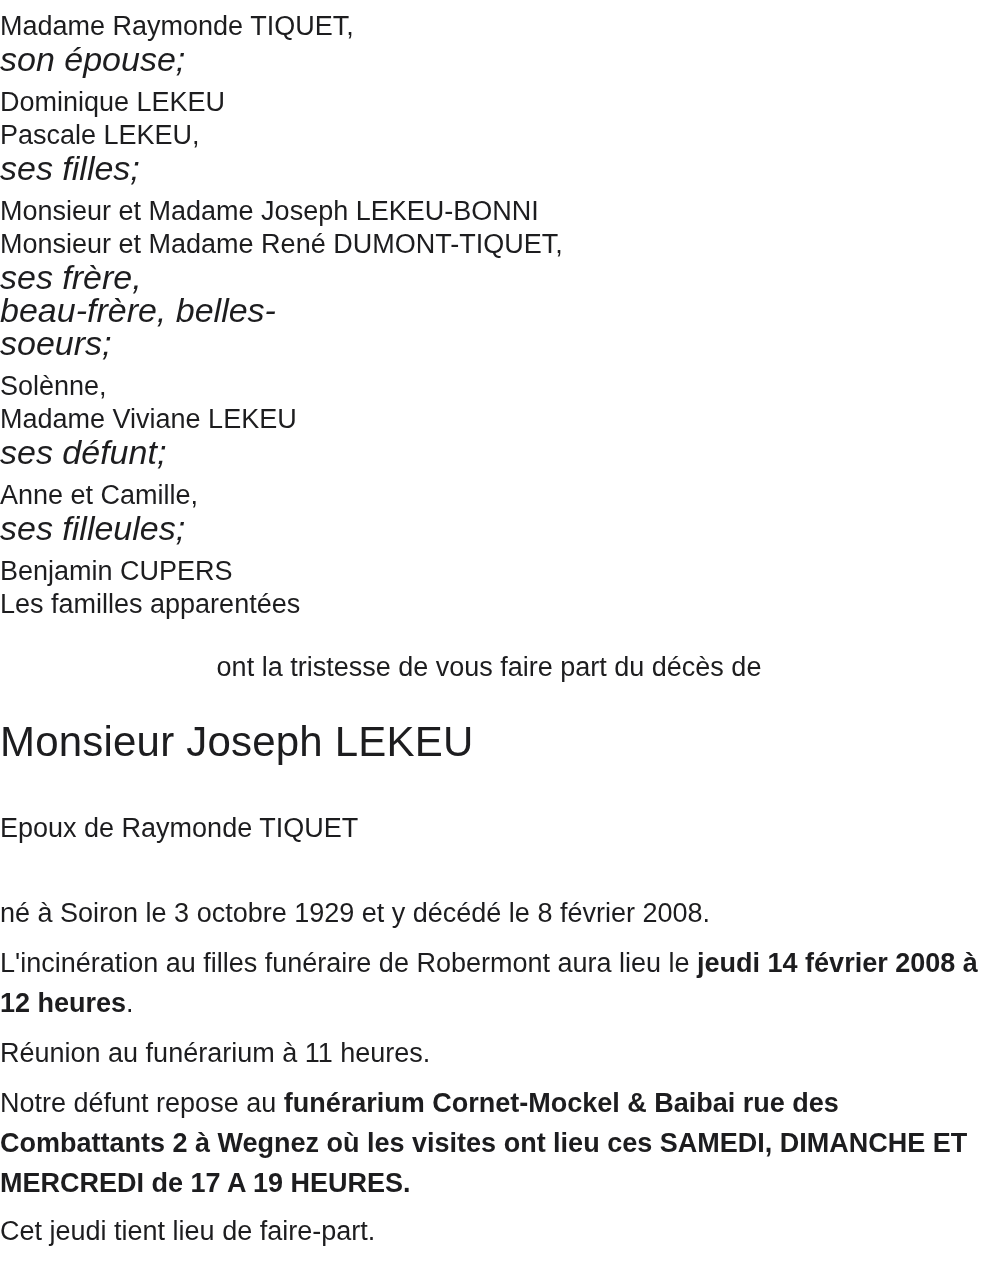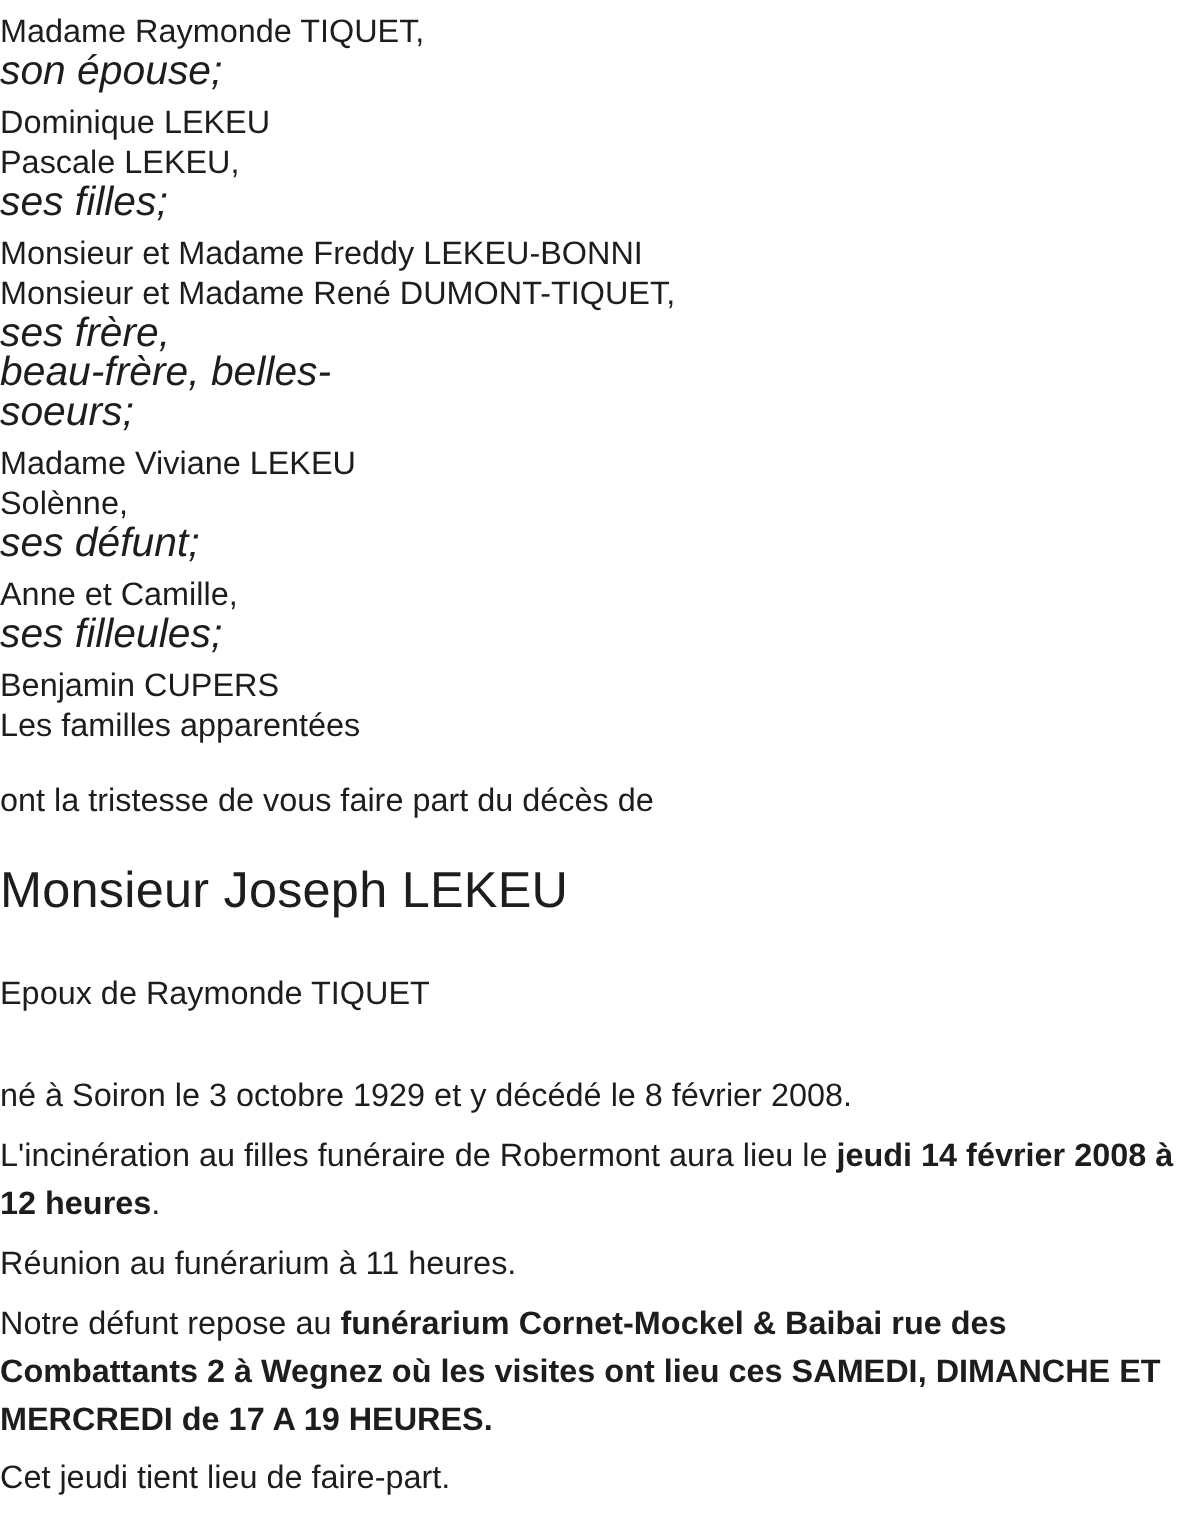--- a/index.html
+++ b/index.html
@@ -27,20 +27,21 @@
     text-align: left;
     font-style: italic;
     font-size: 34px;
   }
   .relatives .group-end {
     margin-bottom: 10px;
   }
   .intro {
     margin: 30px 0 0 0;
     line-height: 33px;
+    text-align: center;
   }
   h1.deceased {
     font-size: 42px;
     font-weight: 400;
     margin: 34px 0 0 0;
     line-height: 48px;
     letter-spacing: 0.2px;
   }
   .subtitle {
     margin: 46px 0 0 0;
@@ -64,27 +65,27 @@
 <body>
 
 <div class="page">
 
   <div class="relatives">
     <div class="line name">Madame Raymonde TIQUET,</div>
     <div class="line relation group-end">son épouse;</div>
     <div class="line name">Dominique LEKEU</div>
     <div class="line name">Pascale LEKEU,</div>
     <div class="line relation group-end">ses filles;</div>
-    <div class="line name">Monsieur et Madame Freddy LEKEU-BONNI</div>
+    <div class="line name">Monsieur et Madame Joseph LEKEU-BONNI</div>
     <div class="line name">Monsieur et Madame René DUMONT-TIQUET,</div>
     <div class="line relation">ses frère,</div>
     <div class="line relation">beau-frère, belles-</div>
     <div class="line relation group-end">soeurs;</div>
+    <div class="line name">Solènne,</div>
     <div class="line name">Madame Viviane LEKEU</div>
-    <div class="line name">Solènne,</div>
     <div class="line relation group-end">ses défunt;</div>
     <div class="line name">Anne et Camille,</div>
     <div class="line relation group-end">ses filleules;</div>
     <div class="line name">Benjamin CUPERS</div>
     <div class="line name">Les familles apparentées</div>
   </div>
 
   <p class="intro">ont la tristesse de vous faire part du décès de</p>
 
   <h1 class="deceased">Monsieur Joseph LEKEU</h1>

